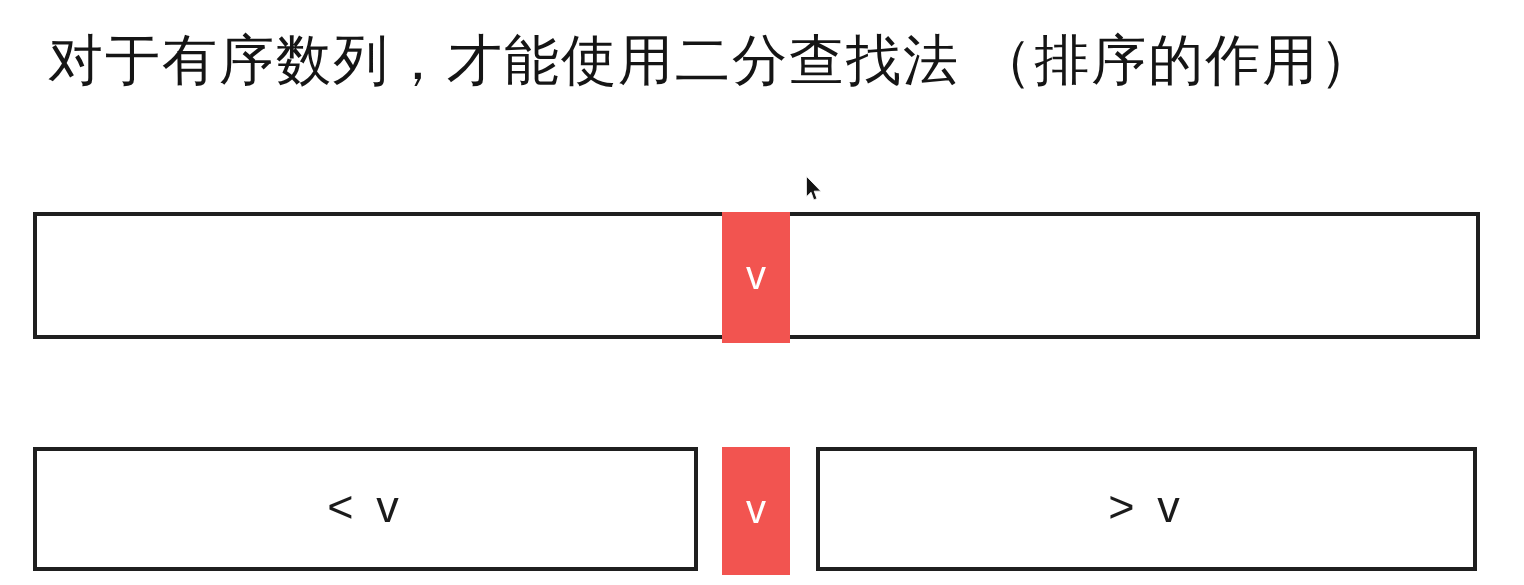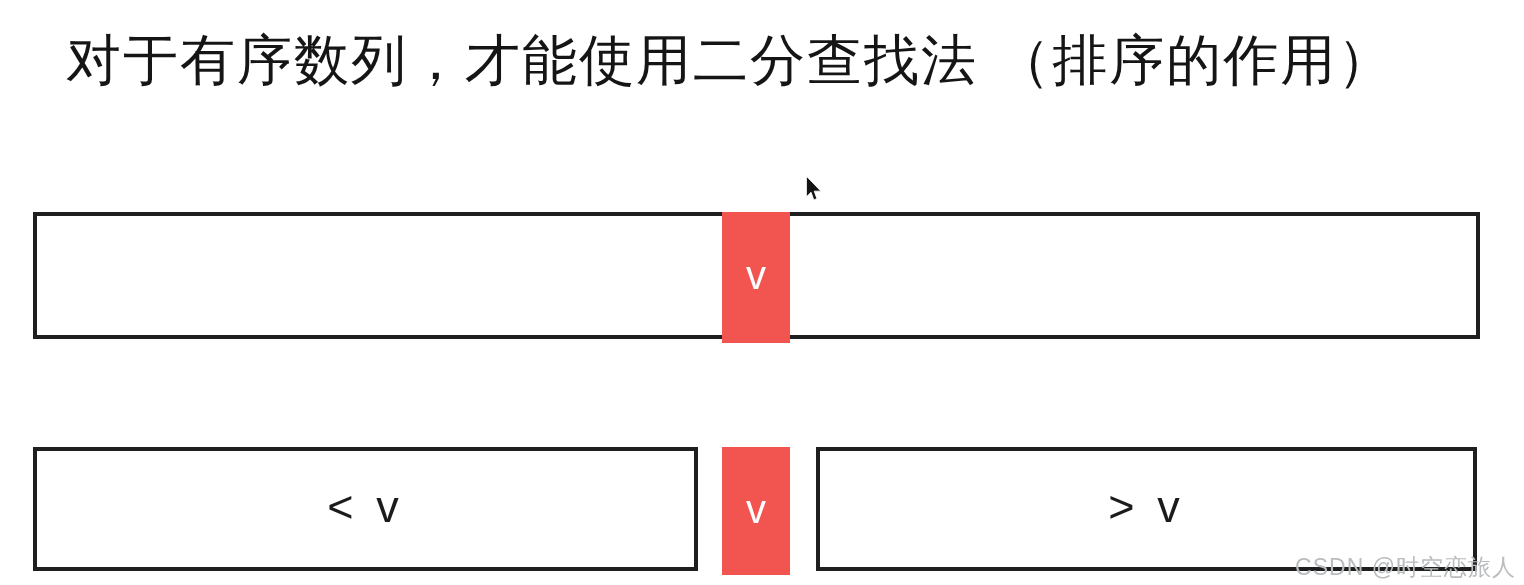--- a/index.html
+++ b/index.html
@@ -10,21 +10,21 @@
   #stage {
     position: relative;
     width: 1524px;
     height: 585px;
     background: #ffffff;
     overflow: hidden;
     font-family: "Liberation Sans", "DejaVu Sans", sans-serif;
   }
   .page-title {
     position: absolute;
-    left: 66px;
+    left: 48px;
     top: 26px;
     font-size: 55px;
     line-height: 1.25;
     font-weight: 500;
     color: var(--title-text, #151515);
     letter-spacing: 2px;
     white-space: nowrap;
   }
   .box {
     position: absolute;
@@ -104,15 +104,14 @@
   </div>
 
   <div class="pivot-block" id="pivot-row2">
     <span class="pivot-label">v</span>
   </div>
 
   <div class="box" id="box-right">
     <span class="partition-label">&gt; v</span>
   </div>
 
-  <div class="watermark">CSDN @时空恋旅人</div>
 
 </div>
 
 </body></html>

